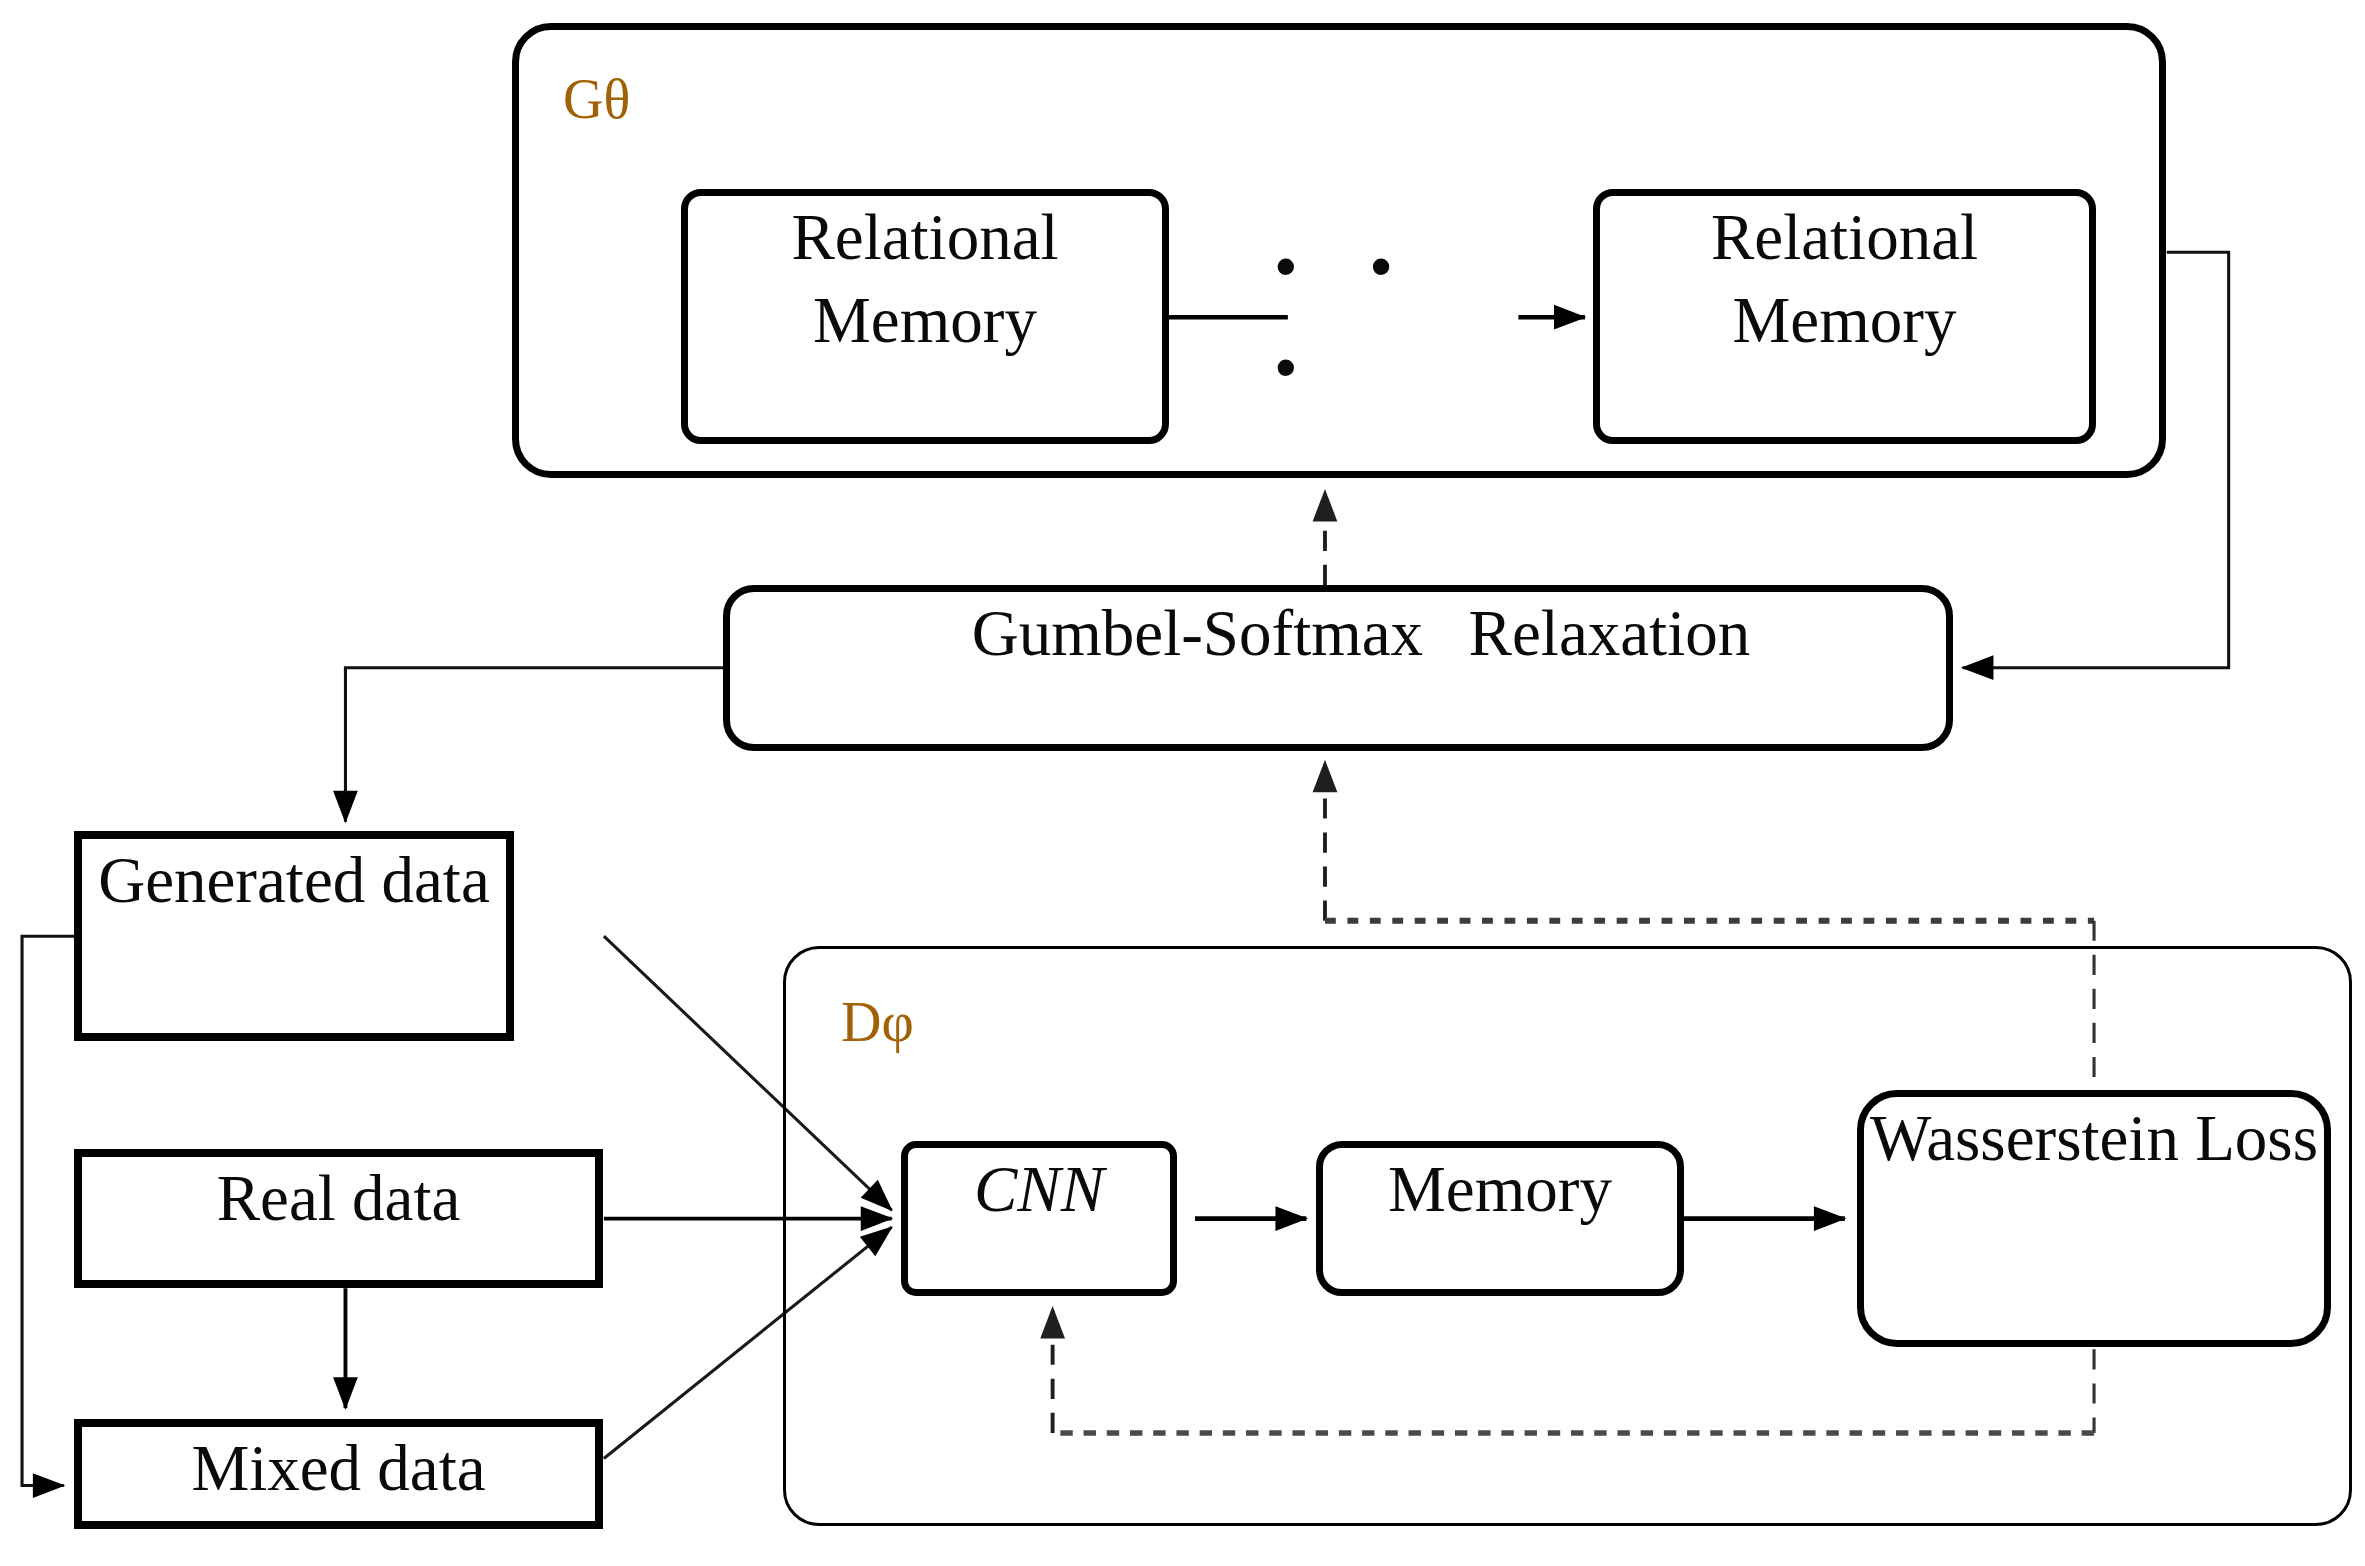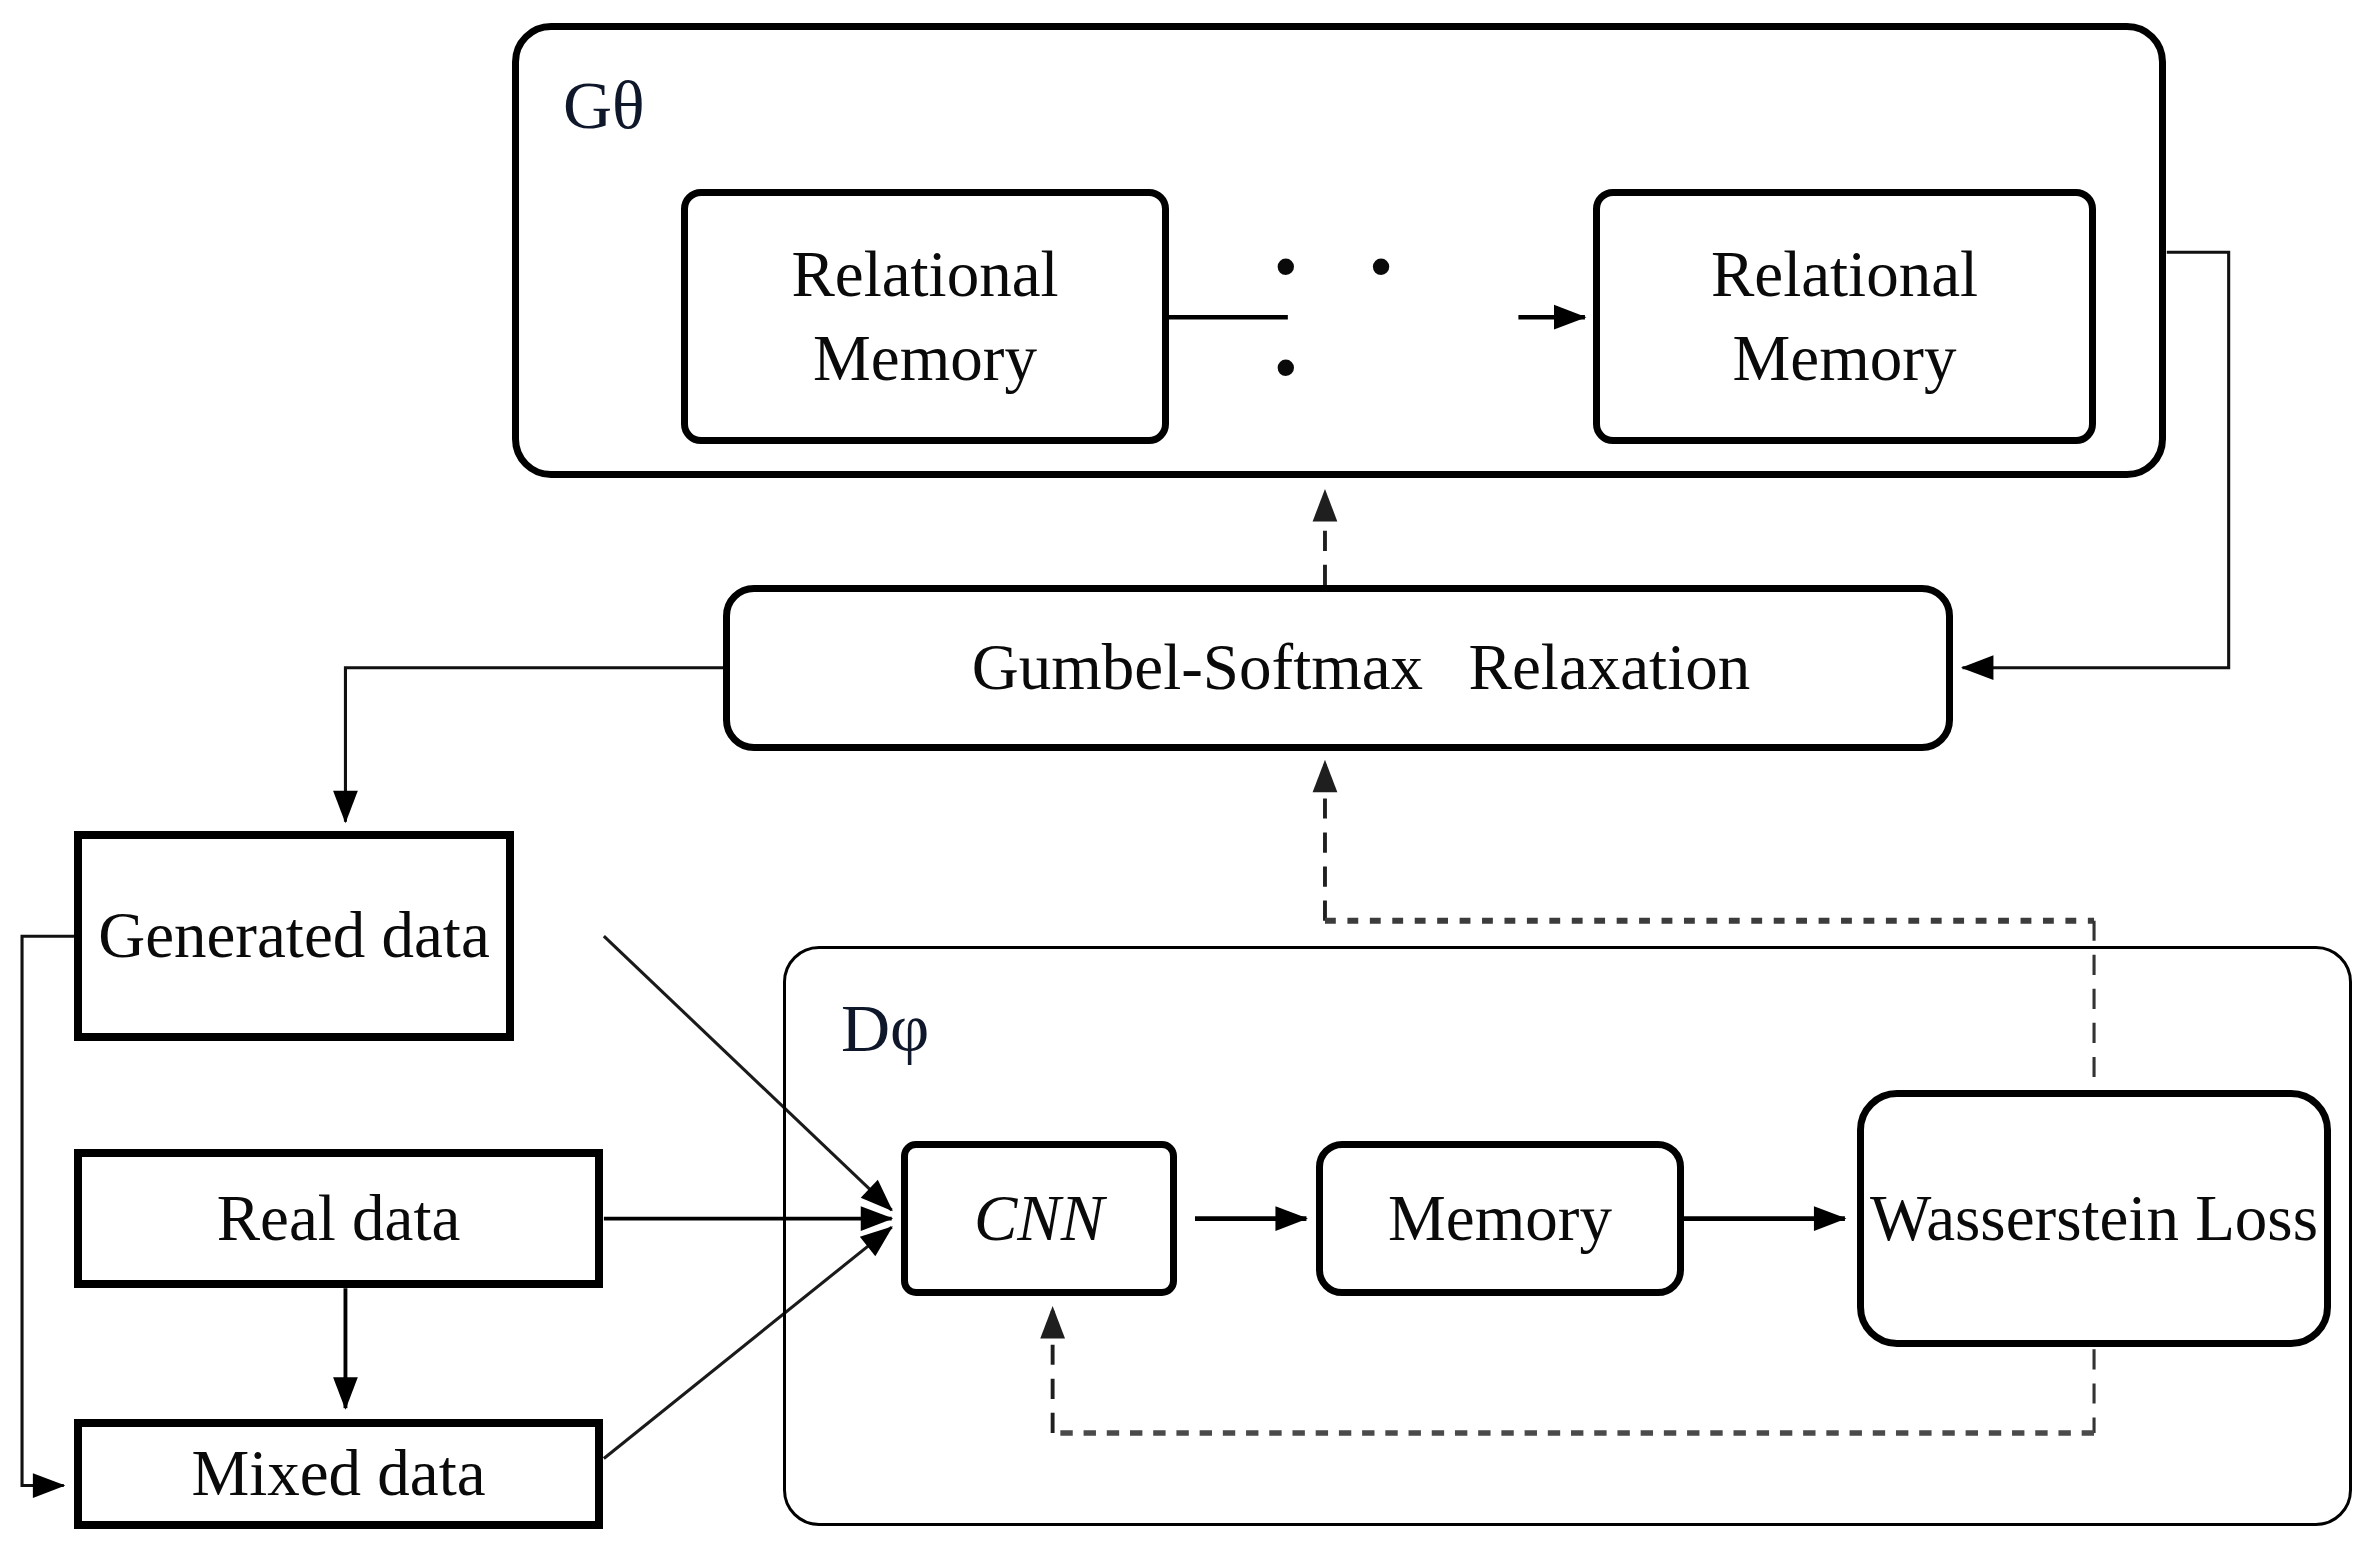--- a/index.html
+++ b/index.html
@@ -24,37 +24,36 @@
     width: 2366px;
     height: 1566px;
     z-index: 1;
   }
   .node {
     position: absolute;
     box-sizing: border-box;
     background: #ffffff;
     border: 7.7px solid #000000;
     display: flex;
-    align-items: center;
     justify-content: center;
     text-align: center;
     z-index: 3;
   }
   .panel {
     position: absolute;
     box-sizing: border-box;
     background: transparent;
     border: 7.7px solid #000000;
     z-index: 2;
   }
   .panel-label {
     position: absolute;
-    font-size: 68px;
+    font-size: 56px;
     line-height: 1;
-    color: #0f172a;
+    color: #a16207;
     white-space: nowrap;
   }
   .box-label {
     font-size: 65px;
     line-height: 1.28;
     color: #0a0a0a;
   }
   
   .gtheta-panel   { left: 512px;  top: 23px;   width: 1654px; height: 455px; border-radius: 39px; }
   .gtheta-label   { left: 563px;  top: 71px; }

